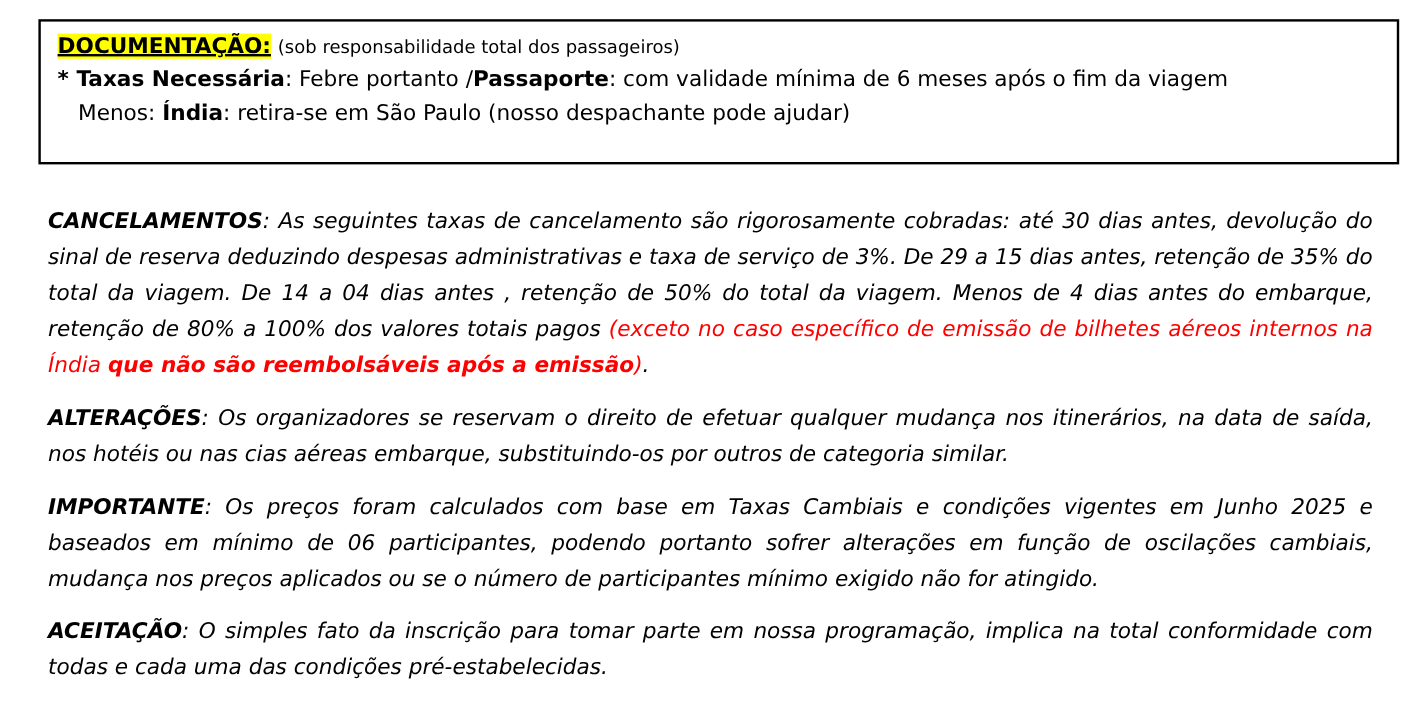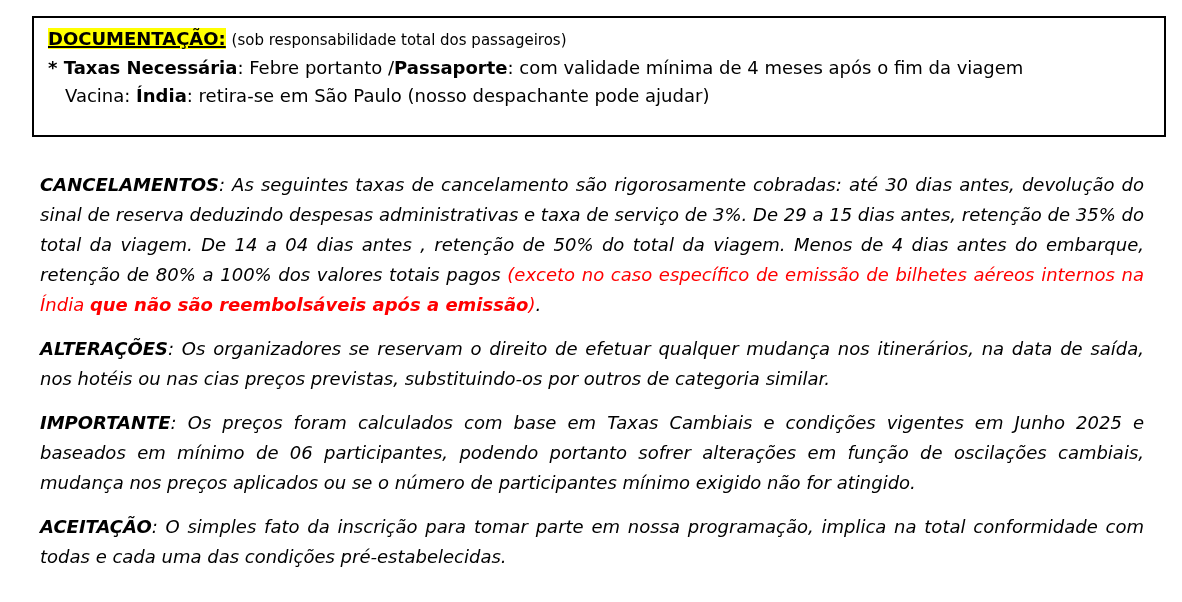--- a/index.html
+++ b/index.html
@@ -54,22 +54,22 @@
   .red { color: var(--red); }
   .hl { background: var(--hl); }
   .u { text-decoration: underline; text-decoration-thickness: 2px; }
   .small { font-size: 15px; }
 </style>
 </head>
 <body>
 
 <div class="doc-box">
   <div class="line"><span class="b hl u">DOCUMENTAÇÃO:</span><span> </span><span class="small">(sob responsabilidade total dos passageiros)</span></div>
-  <div class="line"><span class="b">* Taxas Necessária</span><span>: Febre portanto /</span><span class="b">Passaporte</span><span>: com validade mínima de 4 meses após o fim da viagem</span></div>
-  <div class="line indented"><span>Vacina: </span><span class="b">Índia</span><span>: retira-se em São Paulo (nosso despachante pode ajudar)</span></div>
+  <div class="line"><span class="b">* Taxas Necessária</span><span>: Febre portanto /</span><span class="b">Passaporte</span><span>: com validade mínima de 6 meses após o fim da viagem</span></div>
+  <div class="line indented"><span>Menos: </span><span class="b">Índia</span><span>: retira-se em São Paulo (nosso despachante pode ajudar)</span></div>
 </div>
 
 <div class="paragraphs">
   <p class="para"><span class="b">CANCELAMENTOS</span><span>: As seguintes taxas de cancelamento são rigorosamente cobradas: até 30 dias antes, devolução do sinal de reserva deduzindo despesas administrativas e taxa de serviço de 3%. De 29 a 15 dias antes, retenção de 35% do total da viagem. De 14 a 04 dias antes , retenção de 50% do total da viagem. Menos de 4 dias antes do embarque, retenção de 80% a 100% dos valores totais pagos </span><span class="red">(exceto no caso específico de emissão de bilhetes aéreos internos na Índia </span><span class="b red">que não são reembolsáveis após a emissão</span><span class="red">)</span><span>.</span></p>
-  <p class="para"><span class="b">ALTERAÇÕES</span><span>: Os organizadores se reservam o direito de efetuar qualquer mudança nos itinerários, na data de saída, nos hotéis ou nas cias preços previstas, substituindo-os por outros de categoria similar.</span></p>
+  <p class="para"><span class="b">ALTERAÇÕES</span><span>: Os organizadores se reservam o direito de efetuar qualquer mudança nos itinerários, na data de saída, nos hotéis ou nas cias aéreas embarque, substituindo-os por outros de categoria similar.</span></p>
   <p class="para"><span class="b">IMPORTANTE</span><span>: Os preços foram calculados com base em Taxas Cambiais e condições vigentes em Junho 2025 e baseados em mínimo de 06 participantes, podendo portanto sofrer alterações em função de oscilações cambiais, mudança nos preços aplicados ou se o número de participantes mínimo exigido não for atingido.</span></p>
   <p class="para"><span class="b">ACEITAÇÃO</span><span>: O simples fato da inscrição para tomar parte em nossa programação, implica na total conformidade com todas e cada uma das condições pré-estabelecidas.</span></p>
 </div>
 
 </body></html>

